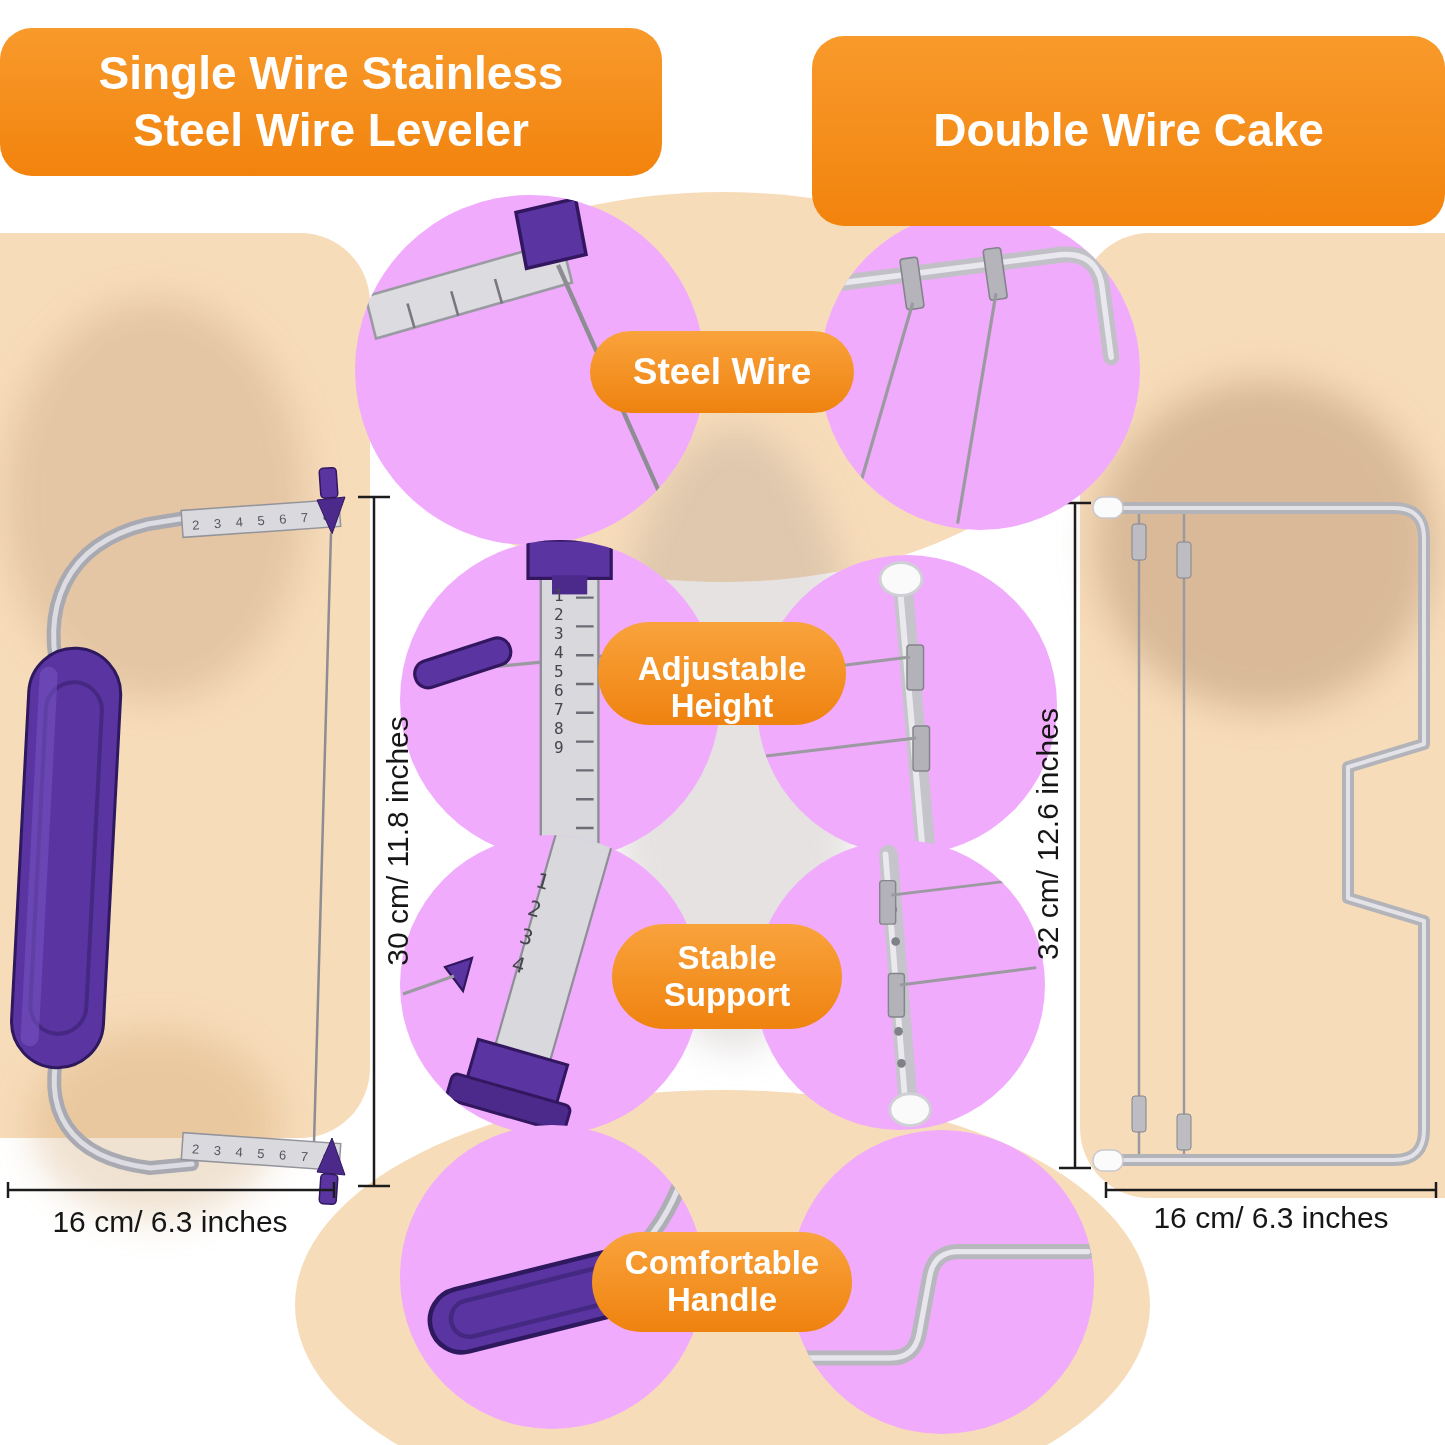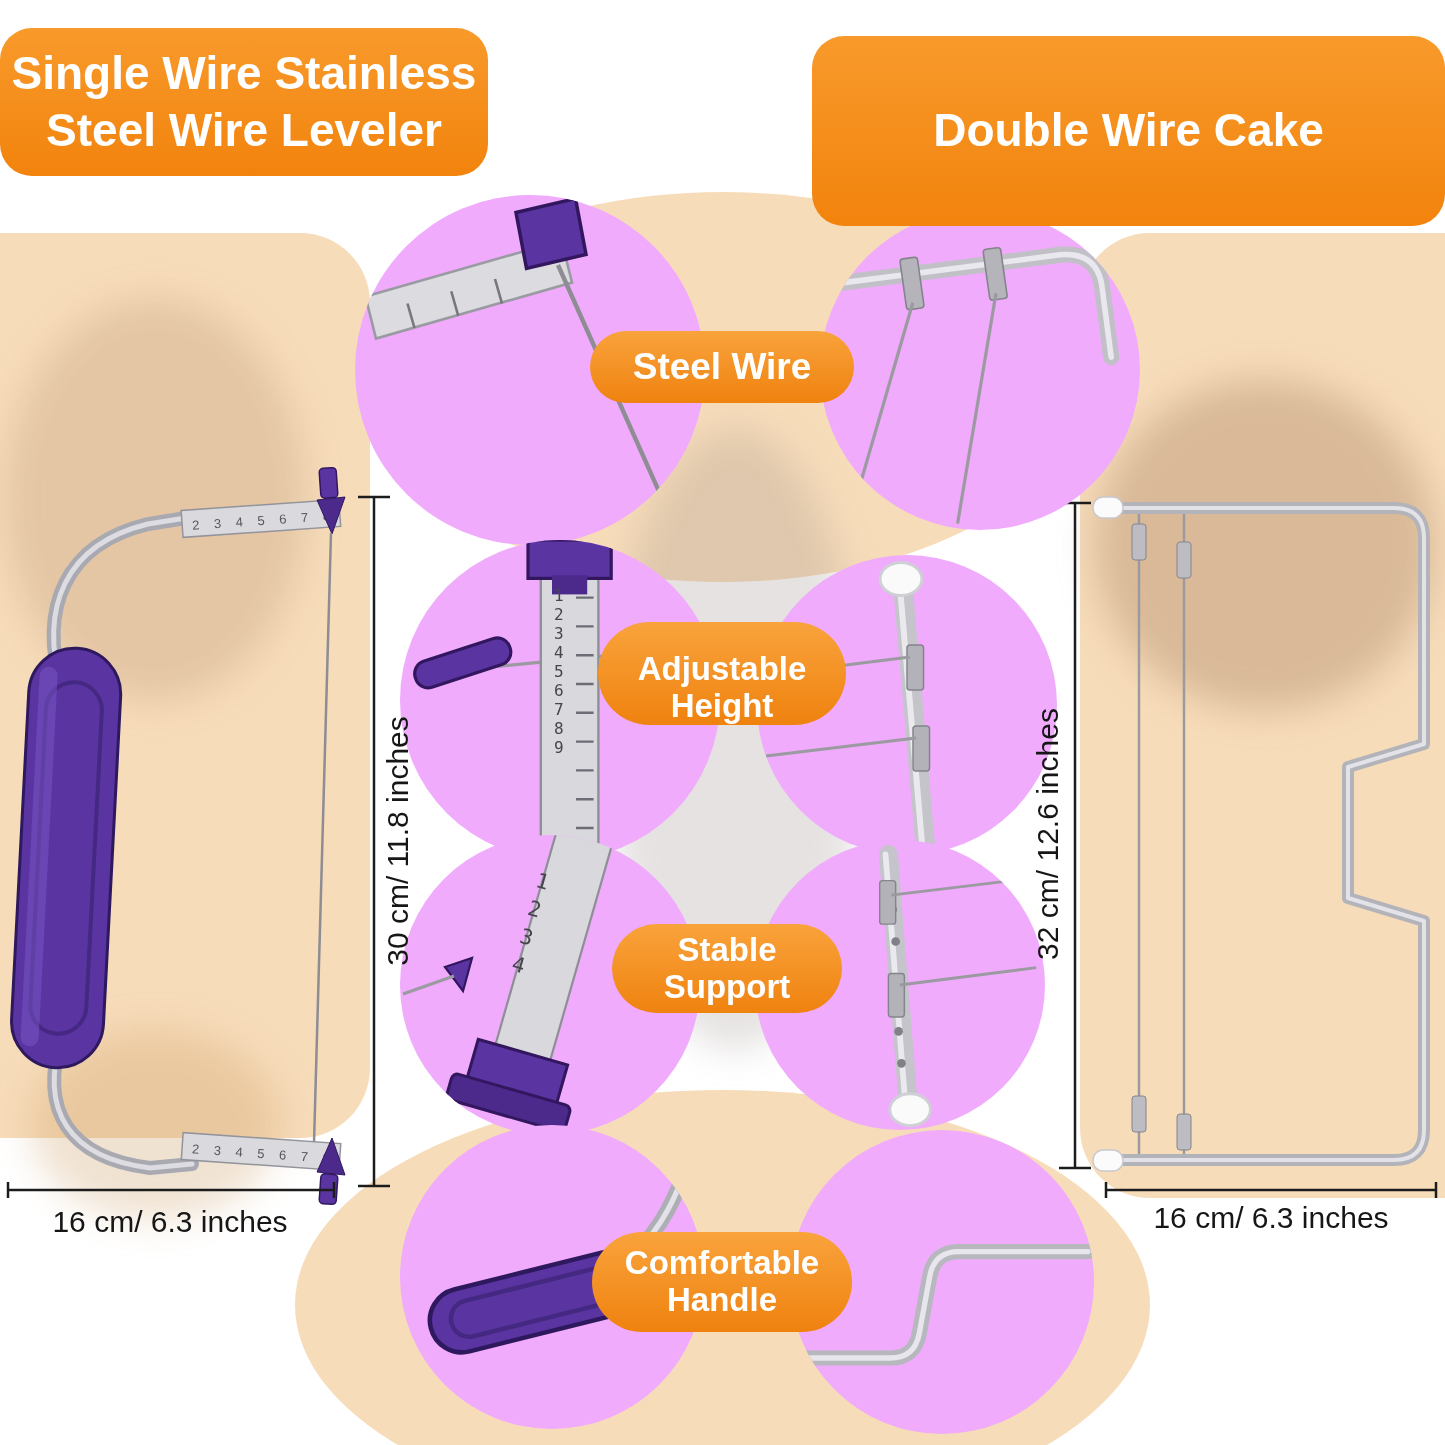--- a/index.html
+++ b/index.html
@@ -215,40 +215,40 @@
     </svg>
   </div>
 
   <div class="circle" style="left:790px; top:1130px; width:304px; height:304px;">
     <svg viewBox="0 0 200 200">
       <path d="M4 150 H66 Q82 150 85 134 L92 96 Q95 80 111 80 H196" fill="none" stroke="#b7b7be" stroke-width="10" stroke-linecap="round"></path>
       <path d="M4 150 H66 Q82 150 85 134 L92 96 Q95 80 111 80 H196" fill="none" stroke="#e6e6ec" stroke-width="3.5" stroke-linecap="round"></path>
     </svg>
   </div>
 
-  <div class="pill pill-1line" style="left:590px; top:331px; width:264px; height:72px;">
+  <div class="pill pill-1line" style="left:590px; top:331px; width:264px; height:82px;">
     <span>Steel Wire</span>
   </div>
 
   <div class="pill pill-2line" style="left:598px; top:622px; width:248px; height:103px;justify-content:flex-end;">
     <span>Adjustable</span>
     <span>Height</span>
   </div>
 
-  <div class="pill pill-2line" style="left:612px; top:924px; width:230px; height:89px;">
+  <div class="pill pill-2line" style="left:612px; top:924px; width:230px; height:105px;">
     <span>Stable</span>
     <span>Support</span>
   </div>
 
   <div class="pill pill-2line" style="left:592px; top:1232px; width:260px; height:100px;">
     <span>Comfortable</span>
     <span>Handle</span>
   </div>
 
-  <div class="banner" style="left:0px; top:28px; width:488px; height:148px;">
+  <div class="banner" style="left:0px; top:28px; width:662px; height:148px;">
     <div>Single Wire Stainless</div>
     <div>Steel Wire Leveler</div>
   </div>
   <div class="banner" style="left:812px; top:36px; width:633px; height:190px;">
     <div>Double Wire Cake</div>
   </div>
 
   <div class="dim-text rot" style="left:238px; top:824px; width:320px; height:34px;">30 cm/ 11.8 inches</div>
   <div class="dim-text" style="left:10px; top:1205px; width:320px;">16 cm/ 6.3 inches</div>
   <div class="dim-text rot" style="left:888px; top:817px; width:320px; height:34px;">32 cm/ 12.6 inches</div>

